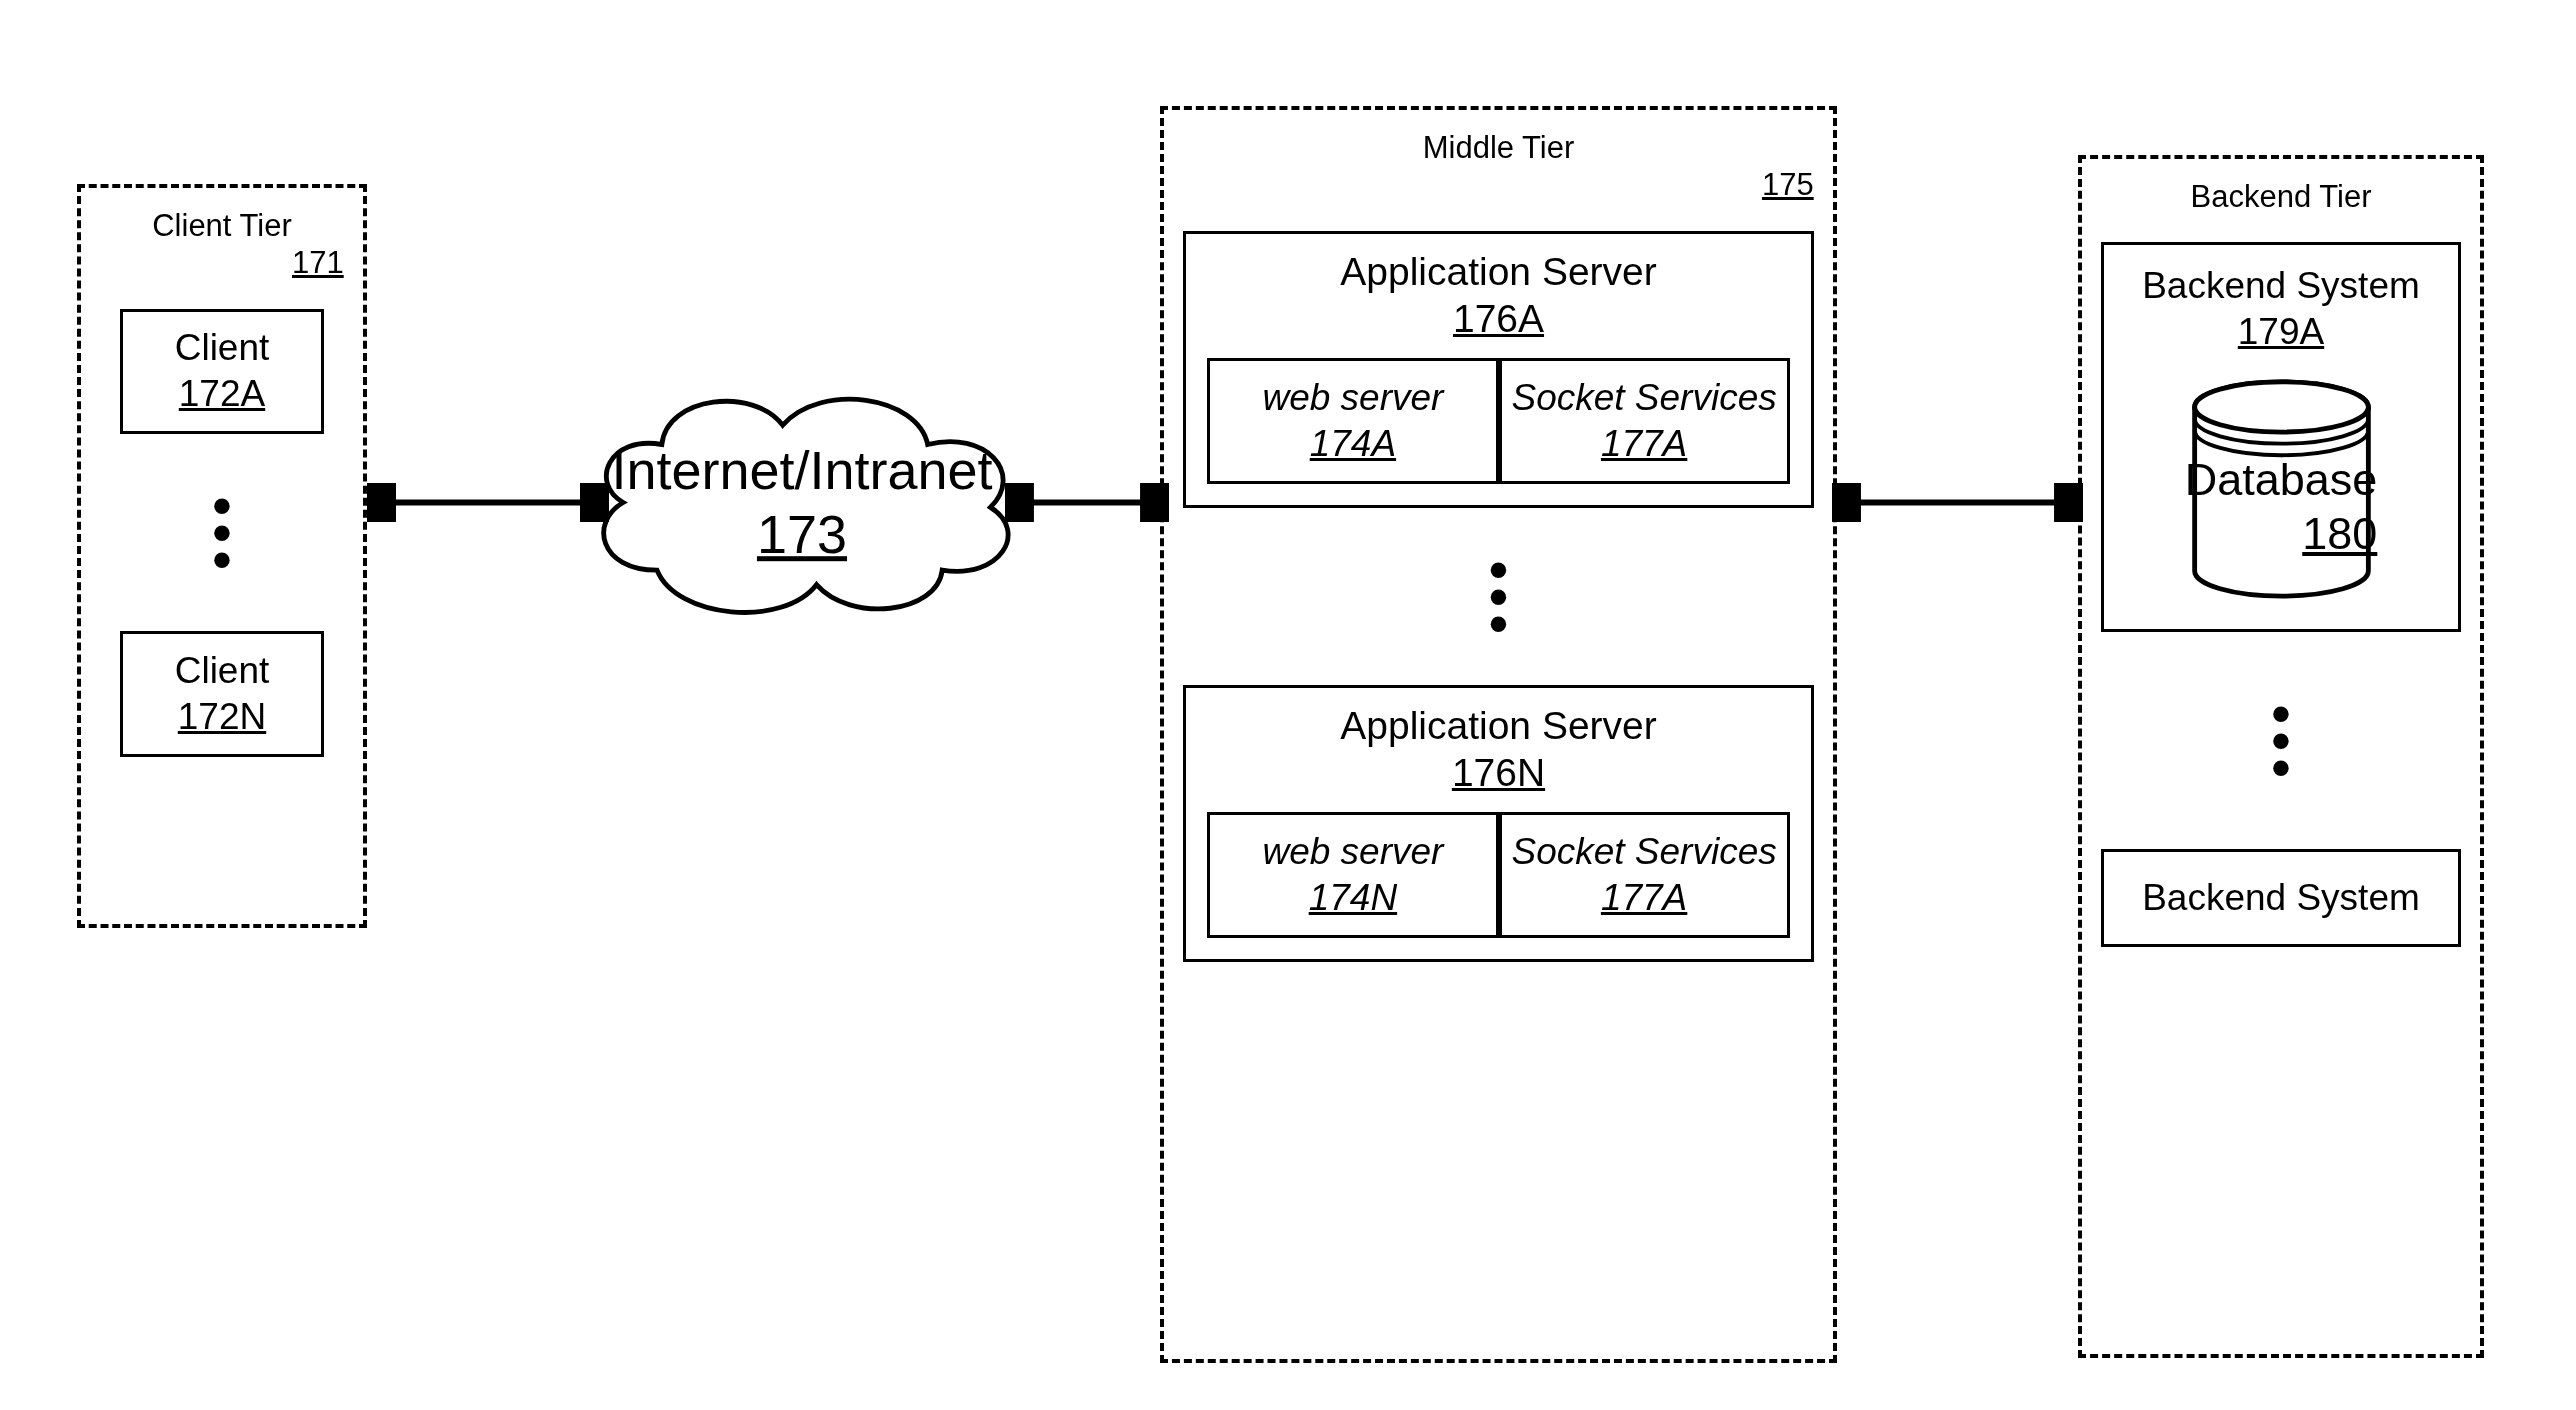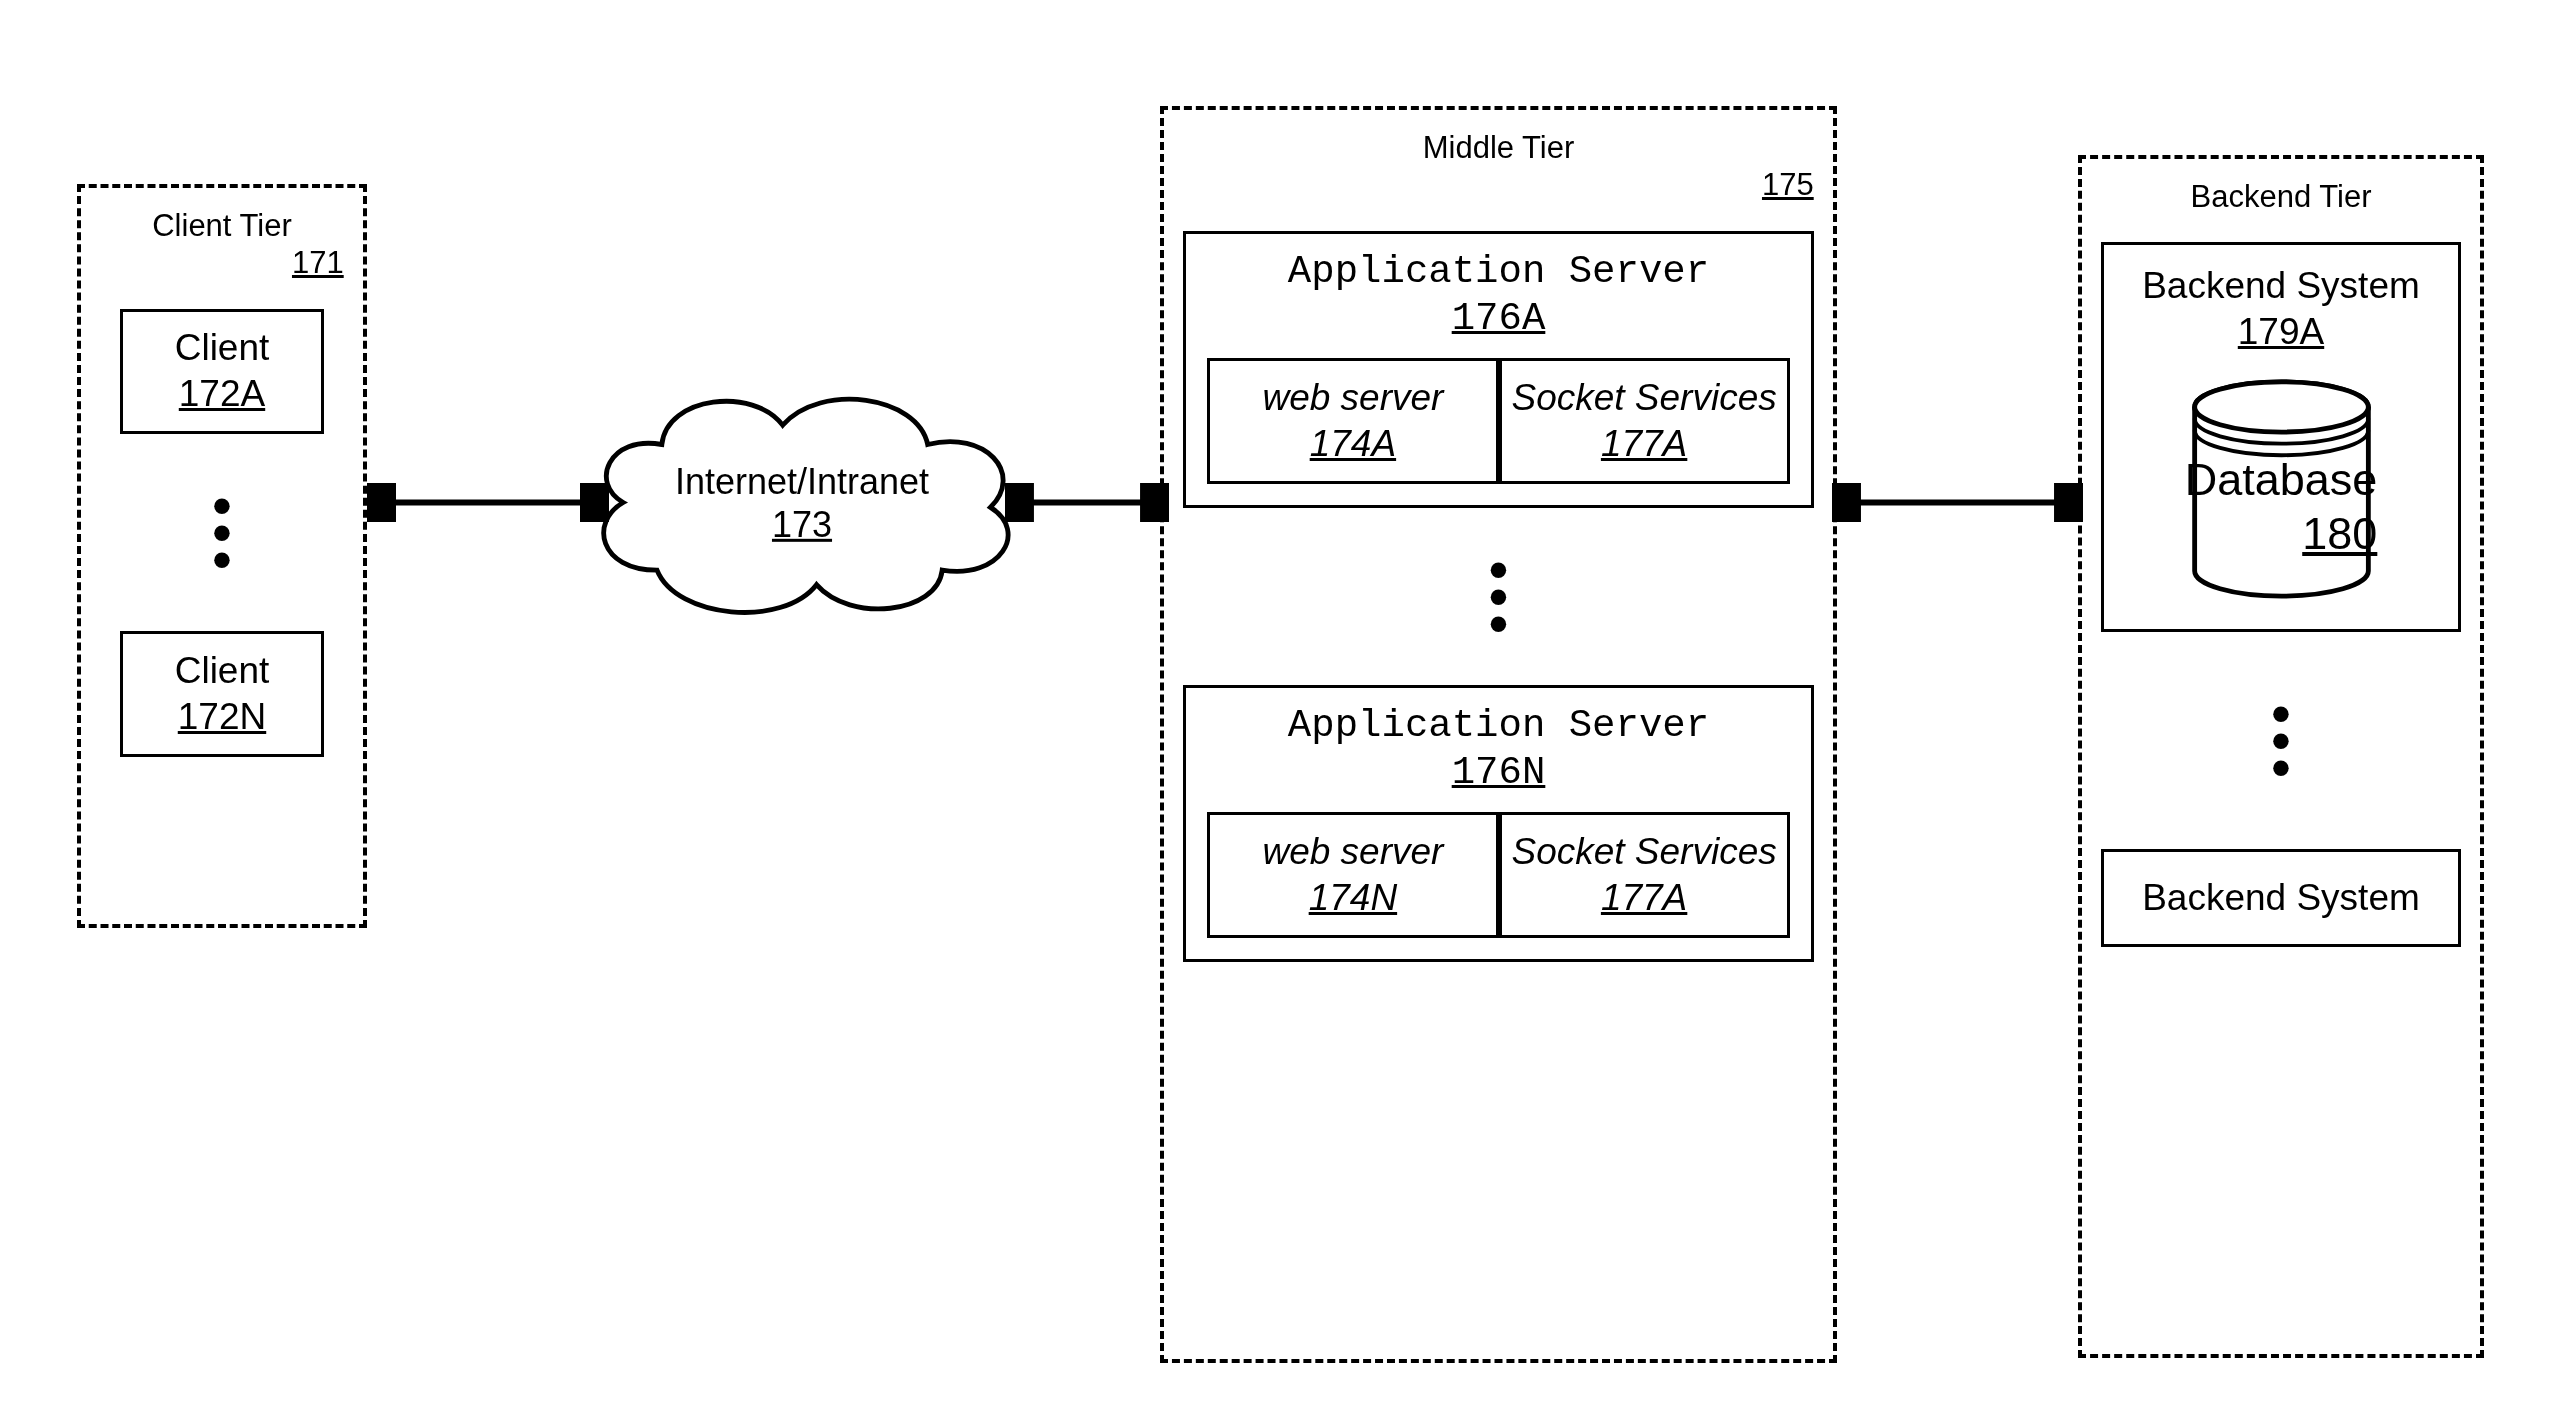--- a/index.html
+++ b/index.html
@@ -45,36 +45,35 @@
   .appserver {
     border: 3.9px solid #000;
     padding: 15.5px 21px 21px 21px;
     background: #fff;
   }
   .appserver-title {
     text-align: center;
     font-size: 39px;
     line-height: 1.2;
     margin-bottom: 15.5px;
-    font-family: Liberation Mono, monospace;
   }
   .appserver-title .ref { text-decoration: underline; display: block; }
   .appserver-row { display: flex; justify-content: center; font-style: italic; }
   .appserver-row .box { flex: 1; }
 
   
   .cloud-wrap {
     position: absolute;
     text-align: center;
   }
   .cloud-label {
     position: absolute;
     top: 50%; left: 50%;
     transform: translate(-50%, -50%);
-    font-size: 36px;
+    font-size: 54px;
     line-height: 1.2;
     text-align: center;
   }
   .cloud-label .ref { text-decoration: underline; display: block; }
 
   
   .db-wrap {
     margin: 23px auto 0 auto;
     width: 193px;
     position: relative;

